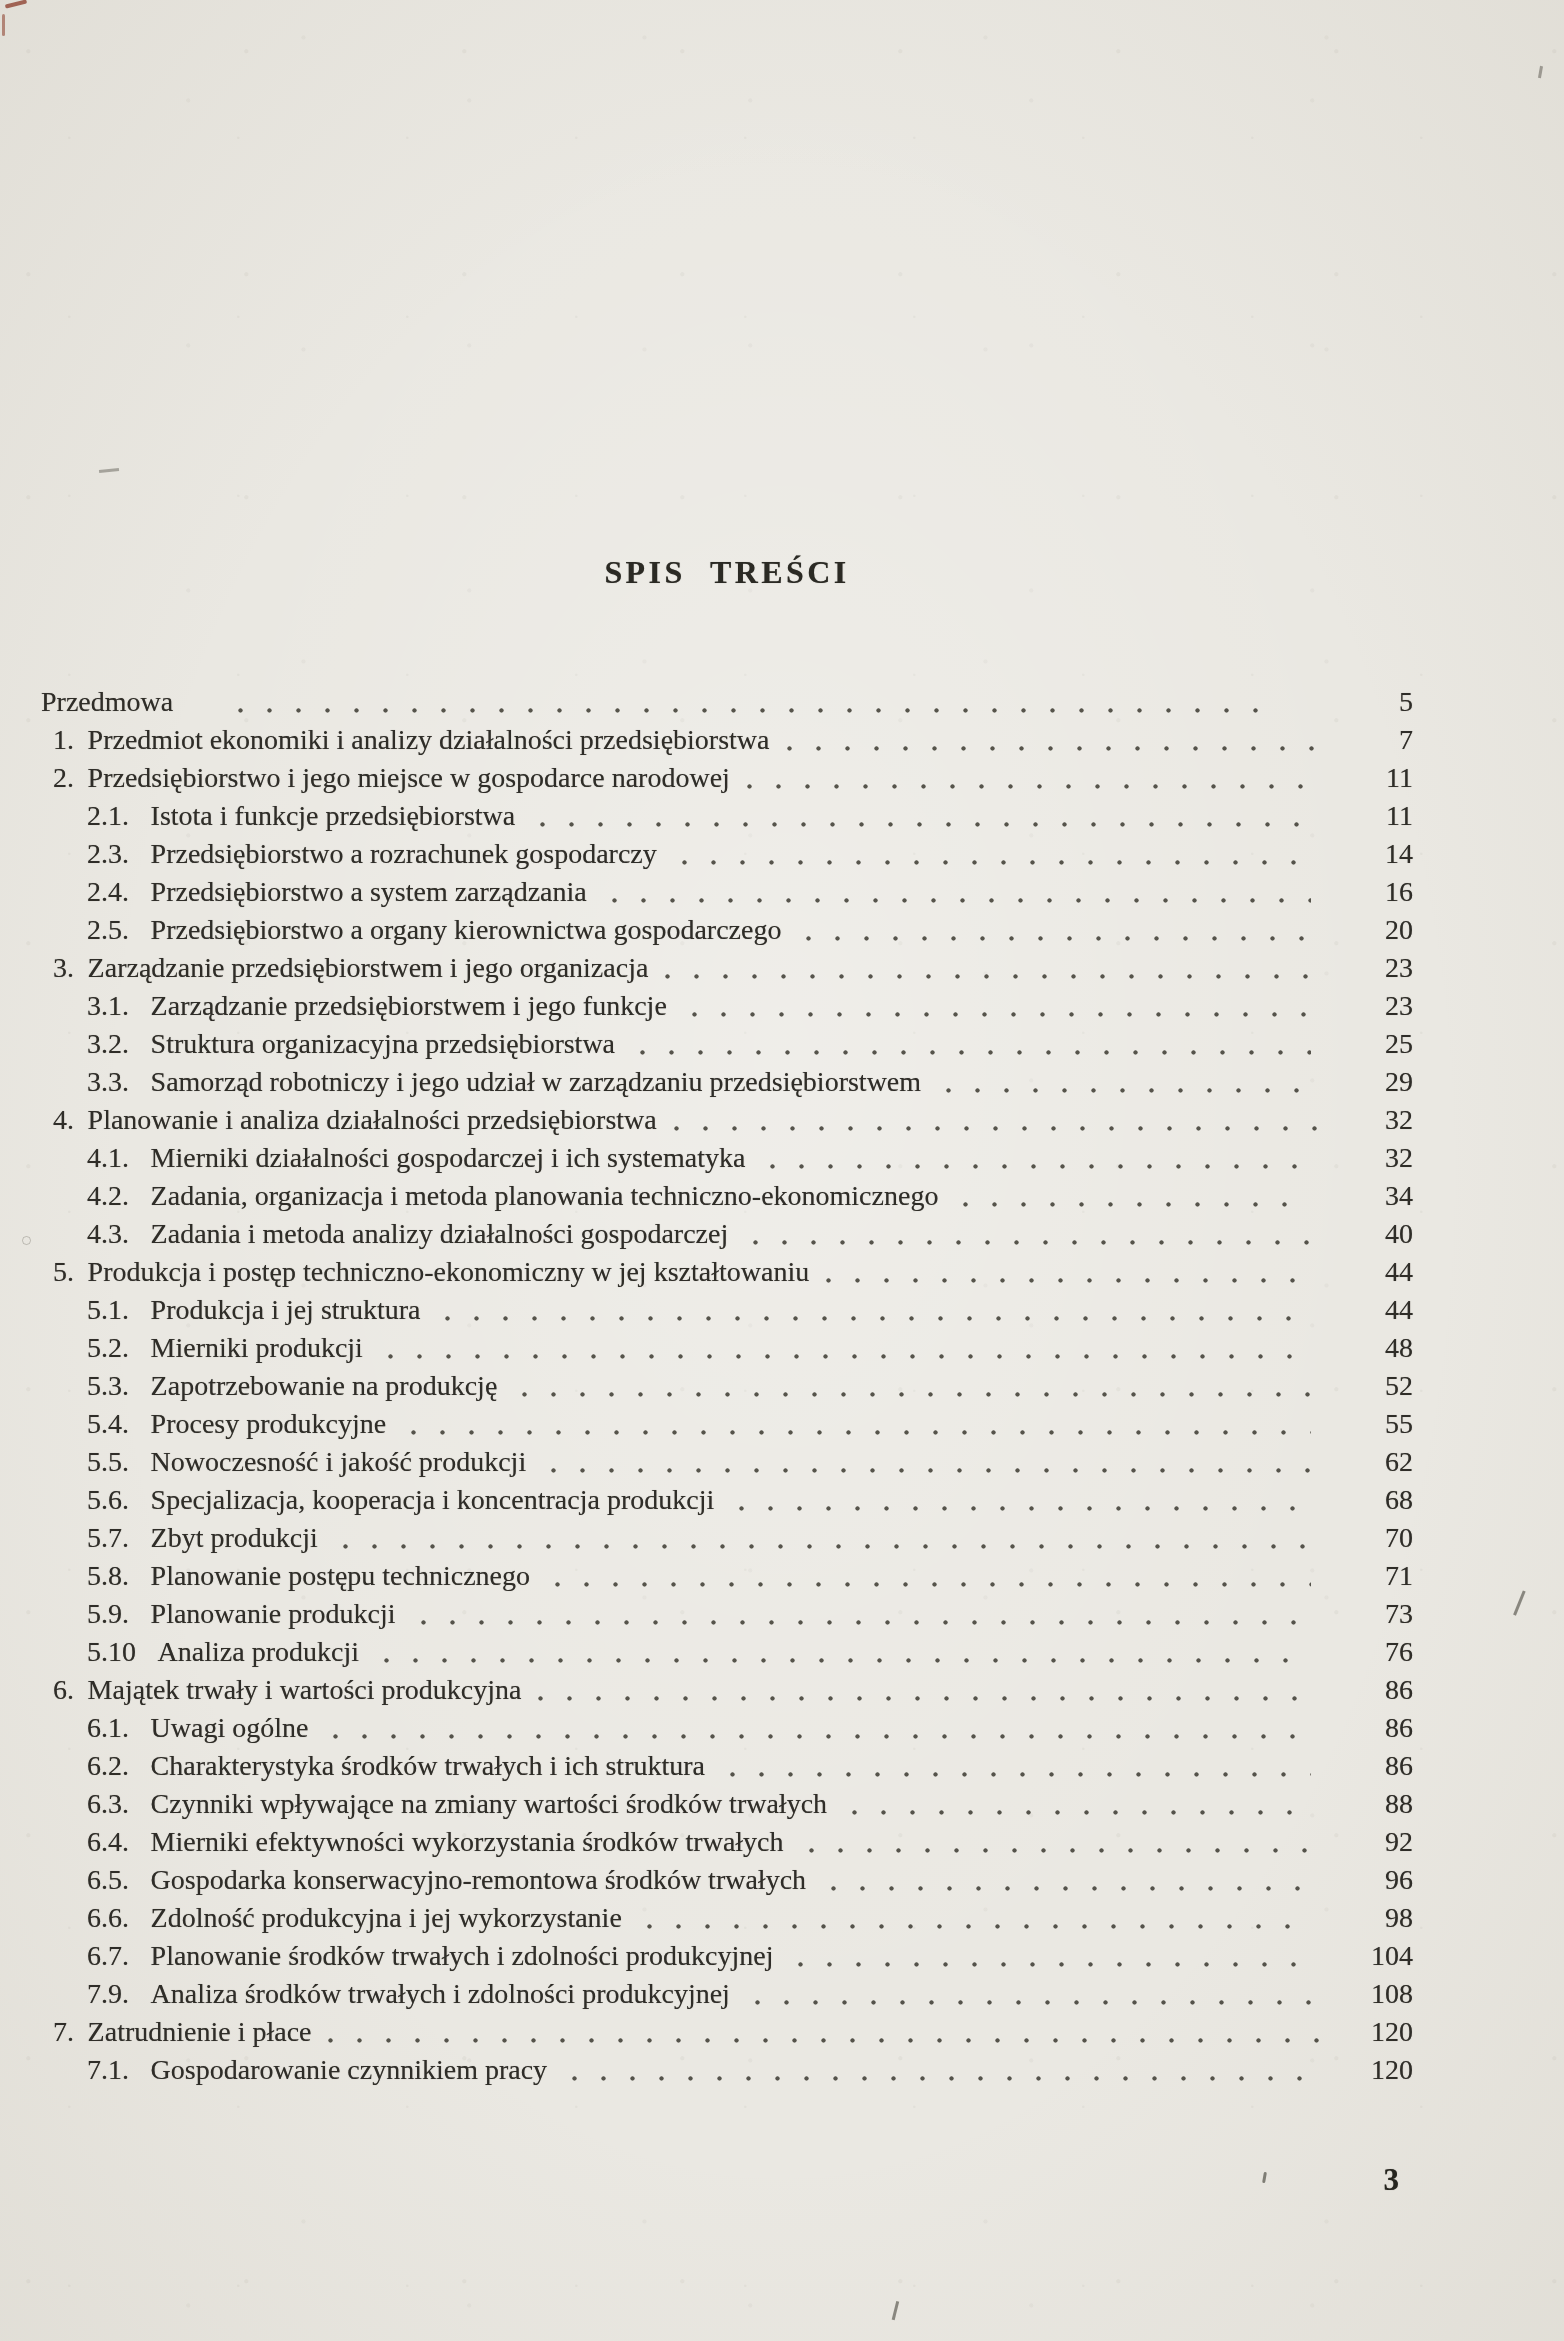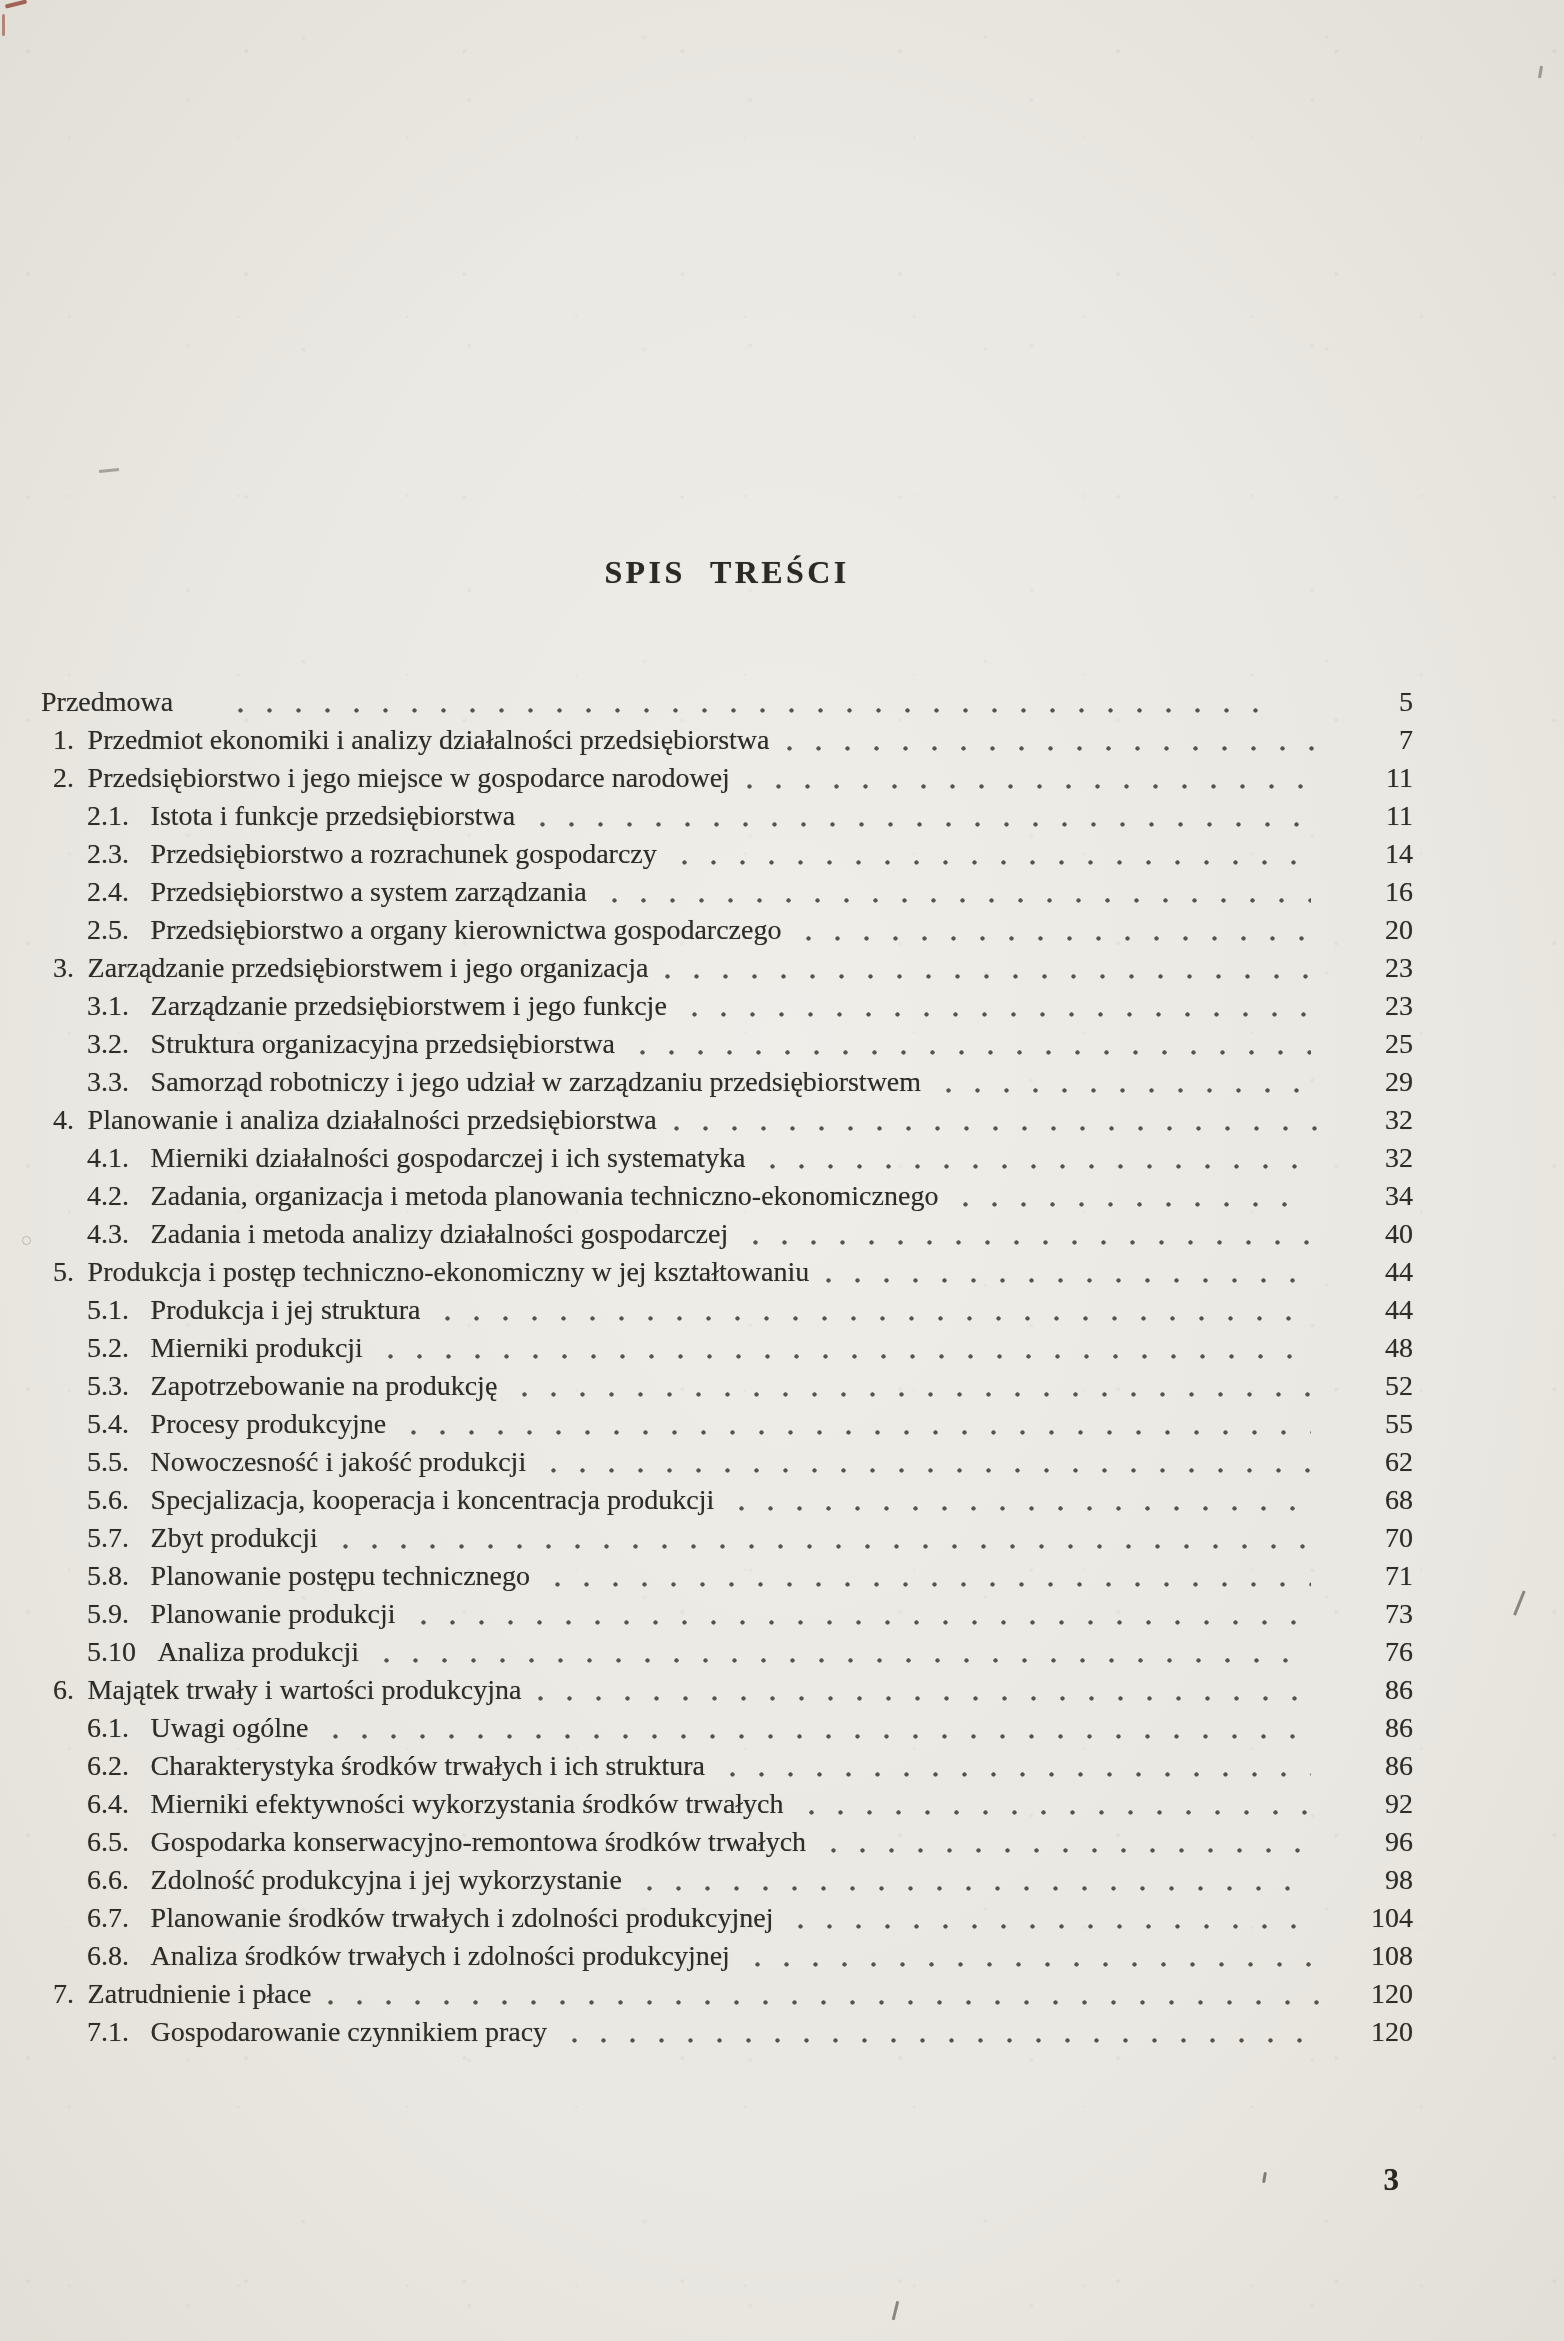--- a/index.html
+++ b/index.html
@@ -282,20 +282,26 @@
     <span class="leader"></span>
     <span class="pg">86</span>
   </div>
         <div class="row lvl2">
     <span class="num">6.2.</span>
     <span class="label">Charakterystyka środków trwałych i ich struktura</span>
     <span class="leader"></span>
     <span class="pg">86</span>
   </div>
         <div class="row lvl2">
+    <span class="num">6.3.</span>
+    <span class="label">Czynniki wpływające na zmiany wartości środków trwałych</span>
+    <span class="leader"></span>
+    <span class="pg">88</span>
+  </div>
+        <div class="row lvl2">
     <span class="num">6.4.</span>
     <span class="label">Mierniki efektywności wykorzystania środków trwałych</span>
     <span class="leader"></span>
     <span class="pg">92</span>
   </div>
         <div class="row lvl2">
     <span class="num">6.5.</span>
     <span class="label">Gospodarka konserwacyjno-remontowa środków trwałych</span>
     <span class="leader"></span>
     <span class="pg">96</span>
@@ -306,21 +312,21 @@
     <span class="leader"></span>
     <span class="pg">98</span>
   </div>
         <div class="row lvl2">
     <span class="num">6.7.</span>
     <span class="label">Planowanie środków trwałych i zdolności produkcyjnej</span>
     <span class="leader"></span>
     <span class="pg">104</span>
   </div>
         <div class="row lvl2">
-    <span class="num">6.8.</span>
+    <span class="num">7.9.</span>
     <span class="label">Analiza środków trwałych i zdolności produkcyjnej</span>
     <span class="leader"></span>
     <span class="pg">108</span>
   </div>
         <div class="row lvl1">
     <span class="num">7.</span>
     <span class="label">Zatrudnienie i płace</span>
     <span class="leader"></span>
     <span class="pg">120</span>
   </div>

